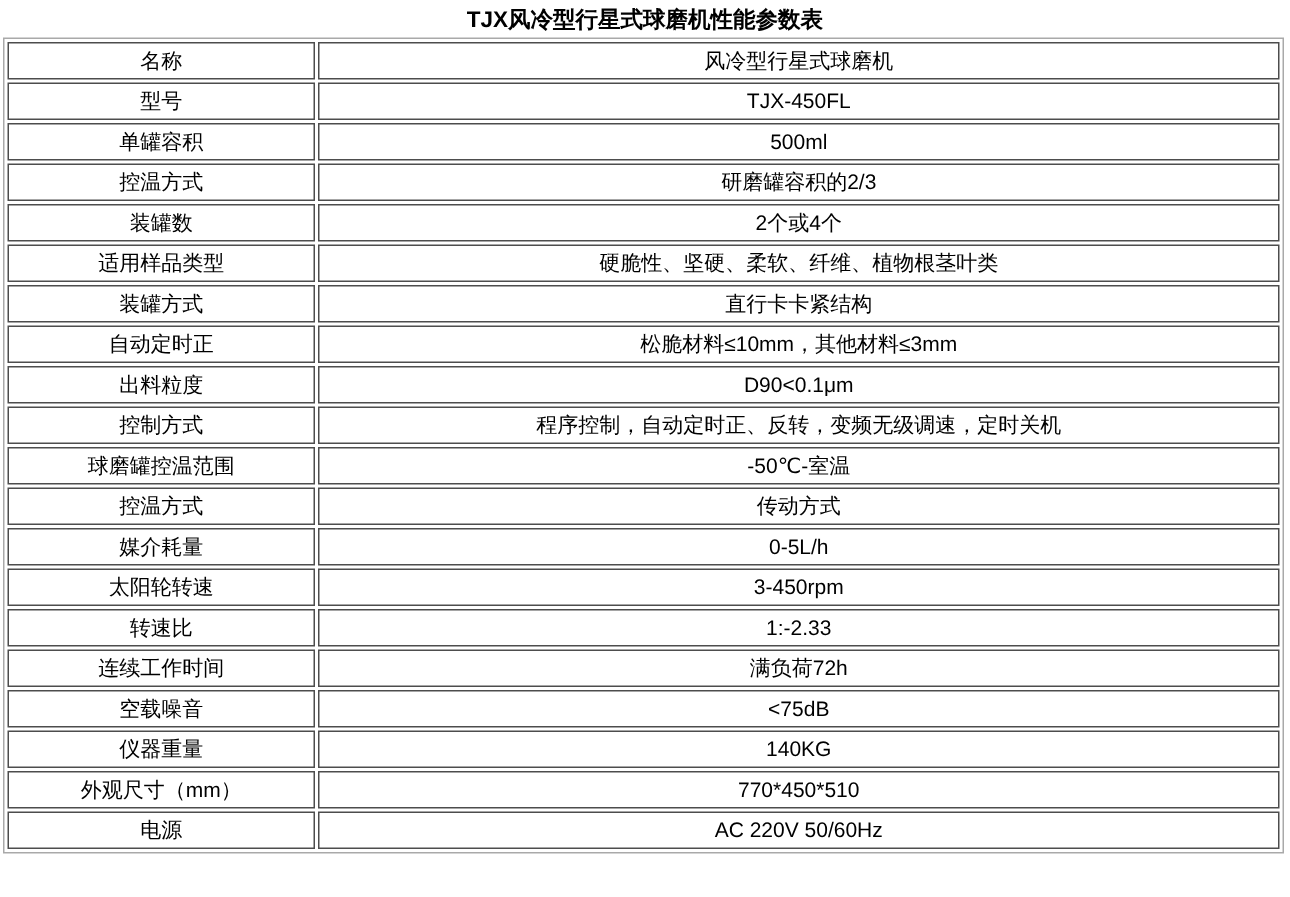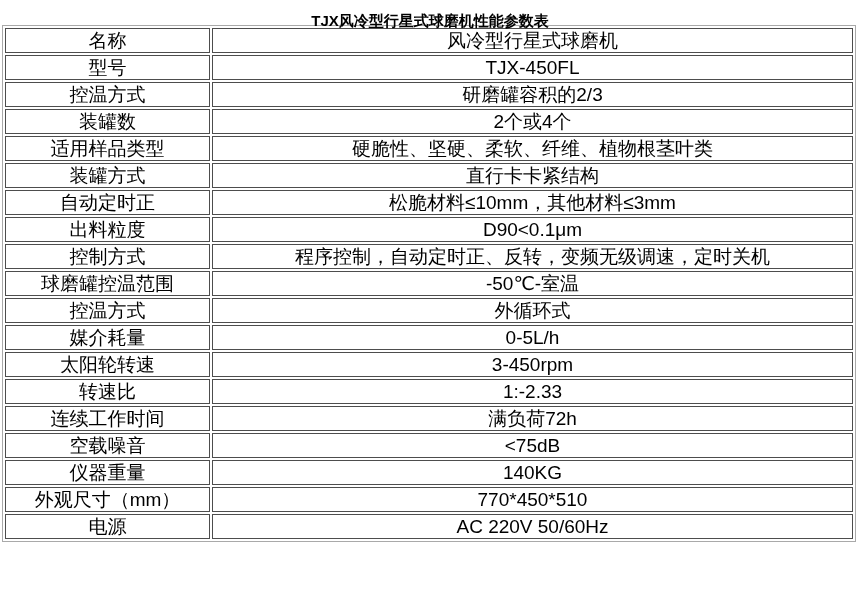--- a/index.html
+++ b/index.html
@@ -10,38 +10,38 @@
     font-family: "Liberation Sans", "DejaVu Sans", sans-serif;
     color: var(--text, #000000);
     overflow: hidden;
   }
   .page-title {
     width: 860px;
     text-align: center;
     font-size: 15px;
     font-weight: bold;
     line-height: 22px;
-    padding-top: 10px;
+    padding-top: 3px;
     height: 25px;
     color: var(--text, #000000);
   }
   table.spec-table {
     width: 854px;
     margin-left: 2px;
     border-collapse: separate;
     border-spacing: 2px;
     border: 1px solid var(--border-outer, #a9a9a9);
     background: var(--bg, #ffffff);
     table-layout: fixed;
   }
   table.spec-table td {
     border: 1px solid var(--border-cell, #4d4d4d);
     height: 23px;
     line-height: 23px;
-    font-size: 19px;
+    font-size: 14px;
     text-align: center;
     vertical-align: middle;
     padding: 0 4px;
     white-space: nowrap;
     overflow: hidden;
     background: var(--bg, #ffffff);
   }
   td.spec-label { width: 205px; }
   td.spec-value { }
 </style>
@@ -55,20 +55,24 @@
   <tr>
     <td class="spec-label">名称</td>
     <td class="spec-value">风冷型行星式球磨机</td>
   </tr>
 
   <tr>
     <td class="spec-label">型号</td>
     <td class="spec-value">TJX-450FL</td>
   </tr>
 
+  <tr>
+    <td class="spec-label">单罐容积</td>
+    <td class="spec-value">500ml</td>
+  </tr>
 
   <tr>
     <td class="spec-label">控温方式</td>
     <td class="spec-value">研磨罐容积的2/3</td>
   </tr>
 
   <tr>
     <td class="spec-label">装罐数</td>
     <td class="spec-value">2个或4个</td>
   </tr>
@@ -98,21 +102,21 @@
     <td class="spec-value">程序控制，自动定时正、反转，变频无级调速，定时关机</td>
   </tr>
 
   <tr>
     <td class="spec-label">球磨罐控温范围</td>
     <td class="spec-value">-50℃-室温</td>
   </tr>
 
   <tr>
     <td class="spec-label">控温方式</td>
-    <td class="spec-value">外循环式</td>
+    <td class="spec-value">传动方式</td>
   </tr>
 
   <tr>
     <td class="spec-label">媒介耗量</td>
     <td class="spec-value">0-5L/h</td>
   </tr>
 
 
   <tr>
     <td class="spec-label">太阳轮转速</td>

